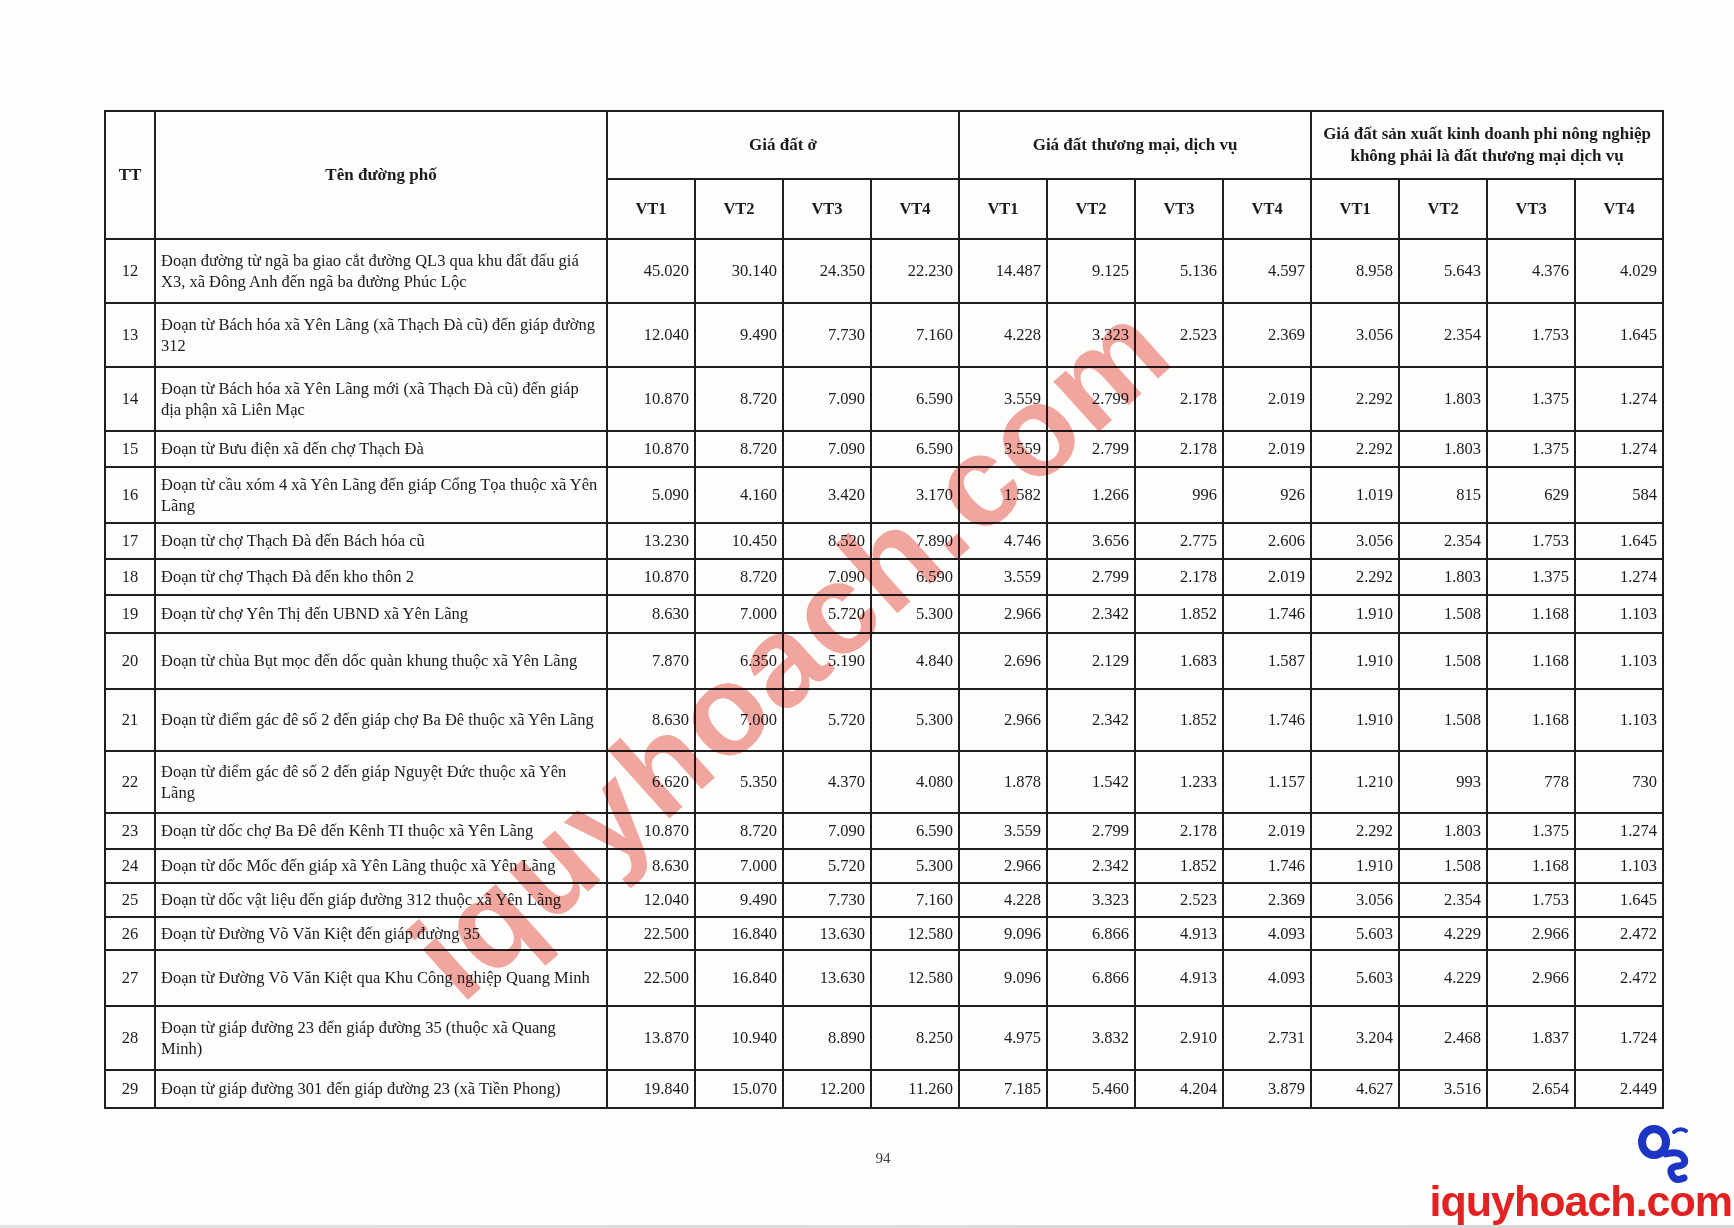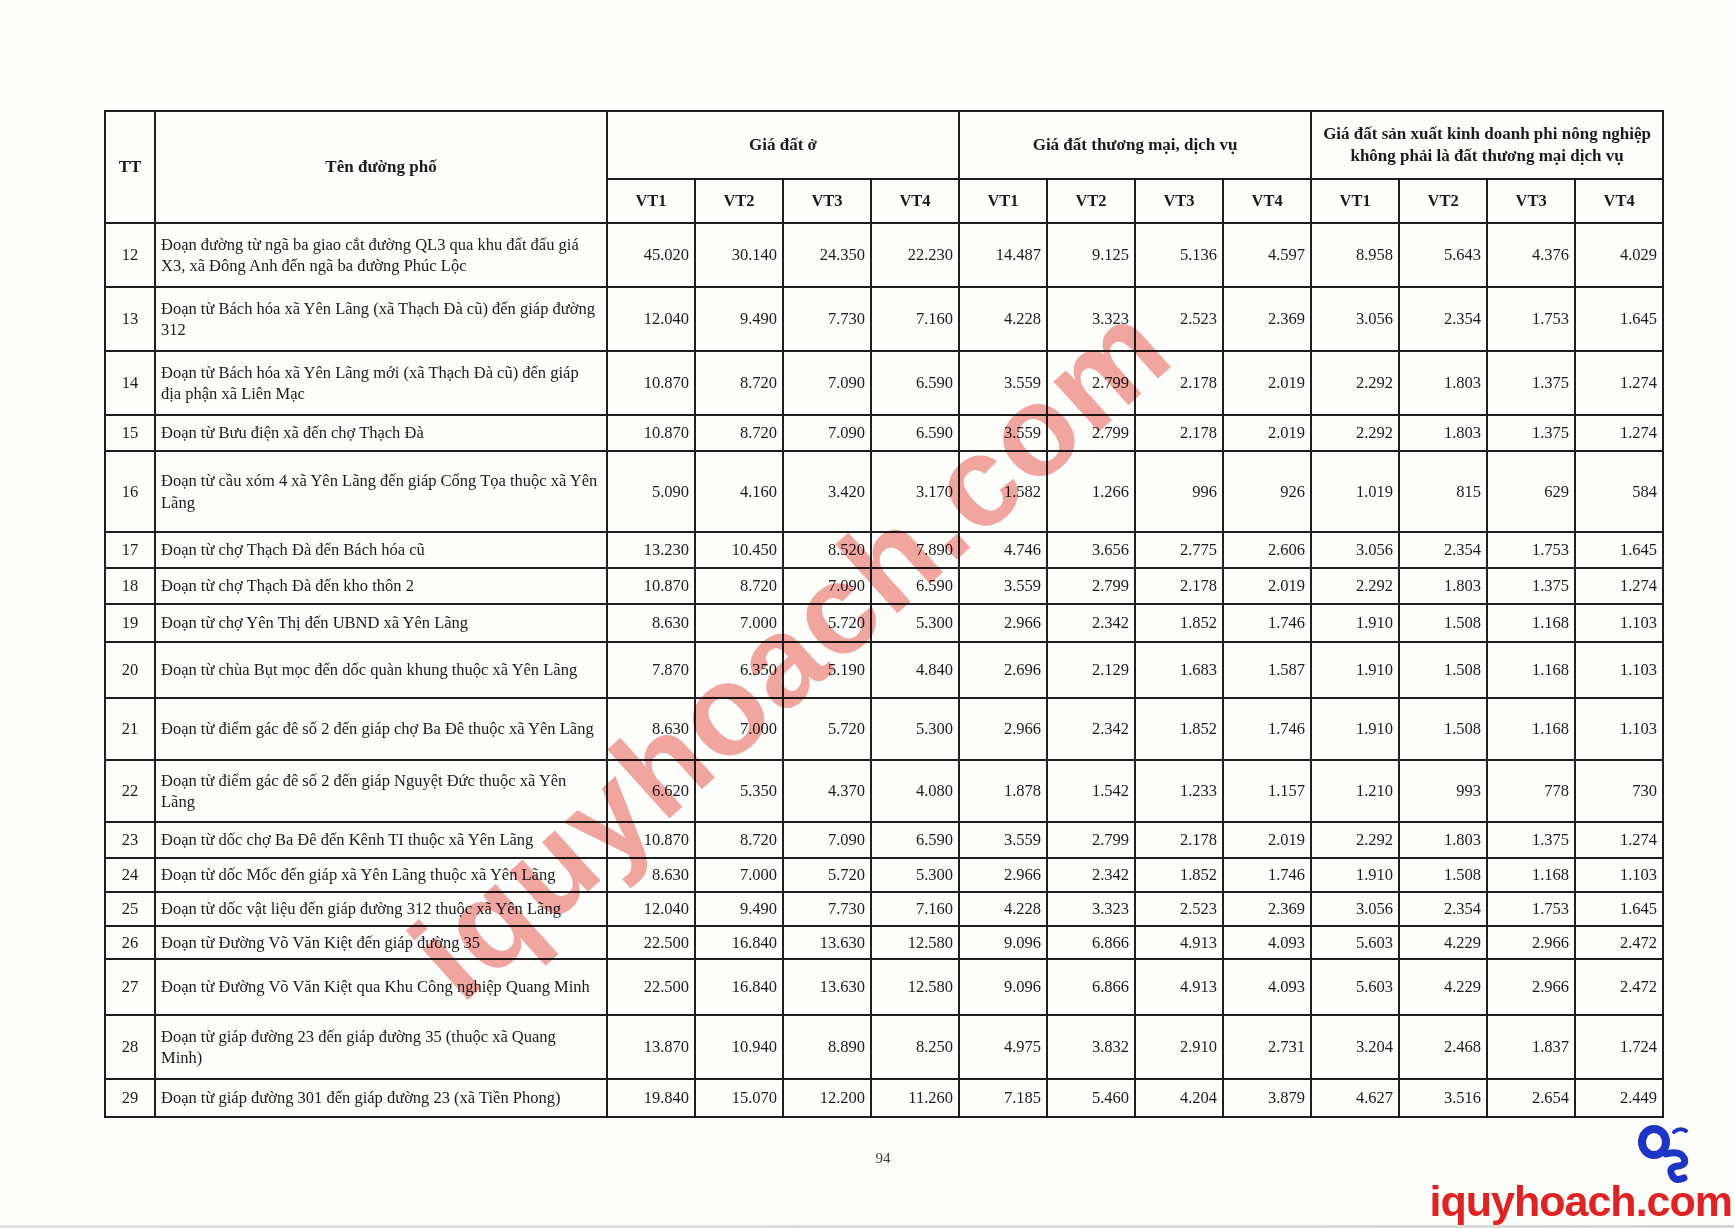--- a/index.html
+++ b/index.html
@@ -27,21 +27,21 @@
     line-height:1.3;
     background:transparent;
   }
   table.price-table th{
     font-weight:bold;
     text-align:center;
     font-size:17px;
   }
   th.group-head{font-size:16.5px;line-height:1.35;padding:4px 10px;}
   tr.group-row{height:68px;}
-  tr.pos-row{height:44px;}
+  tr.pos-row{height:60px;}
   tr.pos-row th{font-size:16.5px;}
   td.cell-tt{text-align:center;font-size:16px;}
   td.cell-name{text-align:left;font-size:16px;padding-left:7px;padding-right:6px;}
   td.cell-num{text-align:right;padding-right:7px;font-size:16.5px;white-space:nowrap;}
   .watermark{
     position:absolute;
     left:790px;top:650px;
     transform:translate(-50%,-50%) rotate(-42deg);
     font-family:"Liberation Sans", sans-serif;
     font-weight:bold;
@@ -185,21 +185,21 @@
           <td class="cell-num">6.590</td>
           <td class="cell-num">3.559</td>
           <td class="cell-num">2.799</td>
           <td class="cell-num">2.178</td>
           <td class="cell-num">2.019</td>
           <td class="cell-num">2.292</td>
           <td class="cell-num">1.803</td>
           <td class="cell-num">1.375</td>
           <td class="cell-num">1.274</td>
         </tr>
-        <tr style="height: 81px; border-radius: 7px;">
+        <tr style="height: 56px; border-radius: 7px;">
           <td class="cell-tt">16</td>
           <td class="cell-name">Đoạn từ cầu xóm 4 xã Yên Lãng đến giáp Cổng Tọa thuộc xã Yên Lãng</td>
           <td class="cell-num">5.090</td>
           <td class="cell-num">4.160</td>
           <td class="cell-num">3.420</td>
           <td class="cell-num">3.170</td>
           <td class="cell-num">1.582</td>
           <td class="cell-num">1.266</td>
           <td class="cell-num">996</td>
           <td class="cell-num">926</td>

